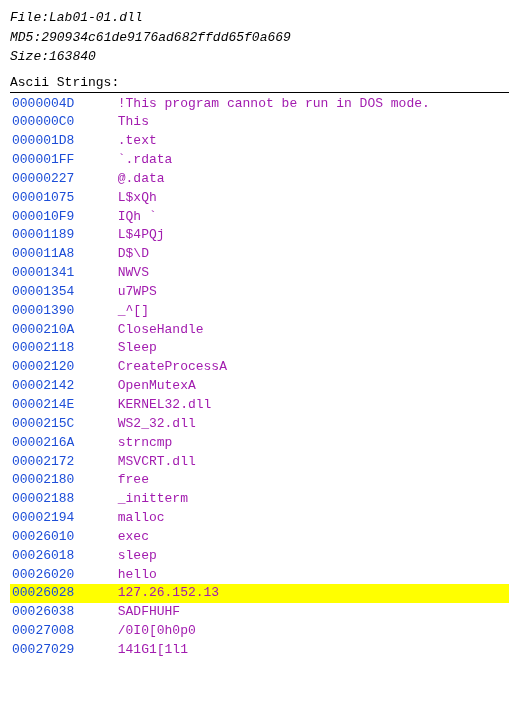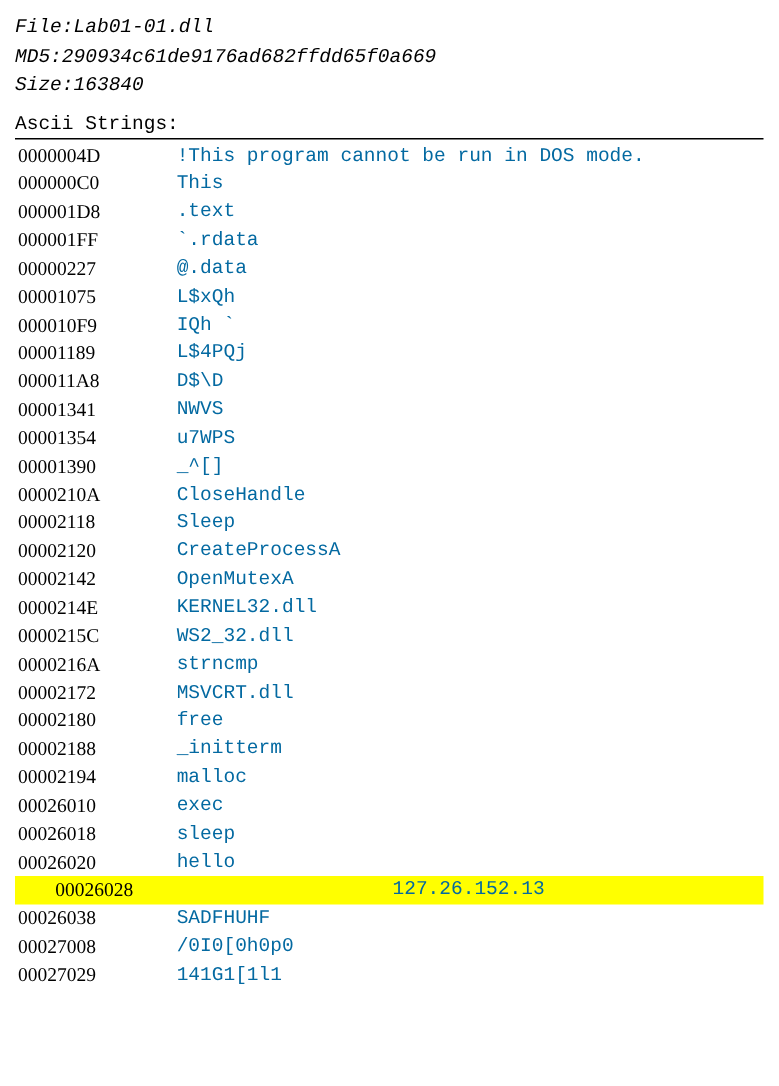--- a/index.html
+++ b/index.html
@@ -35,31 +35,29 @@
     .strings-table {
       width: 100%;
       border-collapse: collapse;
     }
     .strings-table tr td {
       padding: 0 2px;
       line-height: 1.45;
       white-space: nowrap;
     }
     .strings-table tr td:first-child {
-      color: #000000;
+      color: #1d4ed8;
       min-width: 85px;
-      font-family: Liberation Serif, serif;
     }
     .strings-table tr td:last-child {
-      color: #0369a1;
+      color: #a21caf;
       margin-left: 44px;
     }
     .highlight-row td {
       background-color: #ffff00;
-      text-align: center;
     }
   </style>
 </head>
 <body>
 
 <div class="header-section">
   <div class="header-line">
     <span>File:</span><span>Lab01-01.dll</span>
   </div>
   <div class="header-line">

